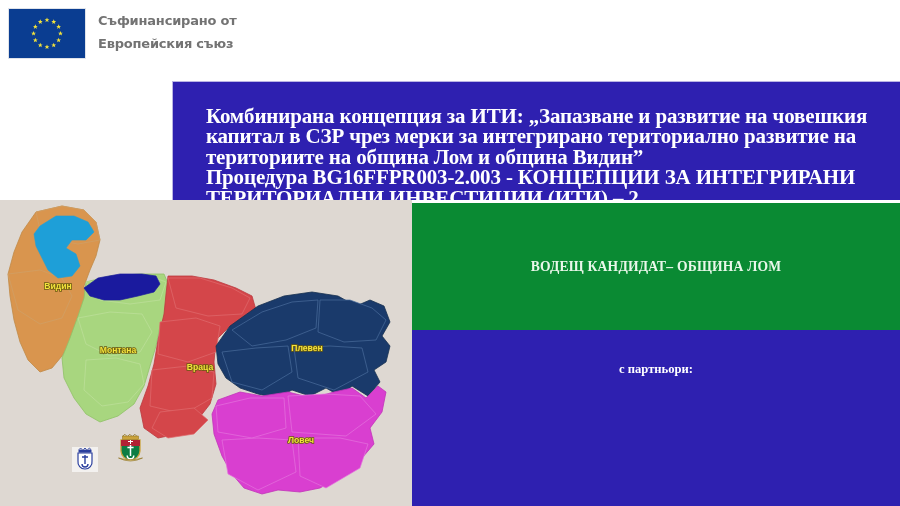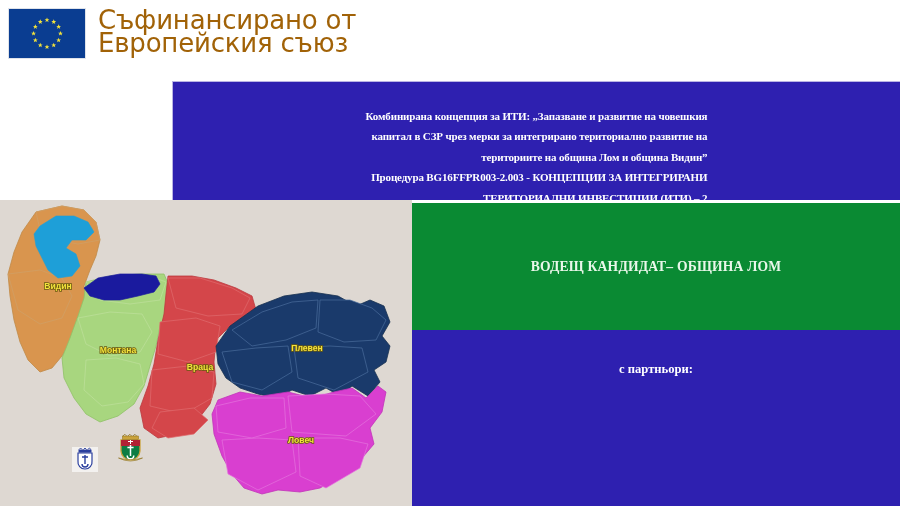--- a/index.html
+++ b/index.html
@@ -30,24 +30,24 @@
     width: 78px; height: 51px;
     background: #0a3d91;
     border: 1px solid #dfe3ea;
     box-sizing: border-box;
   }
   #eu-stars { position: absolute; left: 0; top: 0; width: 100%; height: 100%; }
   #eu-text {
     position: absolute;
     left: 98px; top: 9px;
     width: 300px;
-    color: #a16207;
+    color: #737373;
     font-family: "DejaVu Sans", sans-serif;
-    font-weight: normal;
-    font-size: 26px;
+    font-weight: bold;
+    font-size: 13px;
     line-height: 23px;
     letter-spacing: -0.2px;
     white-space: pre-line;
   }
 
   
   #title-band {
     position: absolute;
     left: 172px; top: 81px;
     width: 728px; height: 119px;
@@ -56,23 +56,23 @@
     border-top: 1px solid #b9b4e4;
     border-left: 1px solid #b9b4e4;
     display: flex;
     align-items: center;
     justify-content: center;
   }
   #title-text {
     color: #ffffff;
     font-family: "Liberation Serif", serif;
     font-weight: bold;
-    font-size: 11px;
+    font-size: 21px;
     line-height: 20.4px;
-    text-align: right;
+    text-align: left;
     white-space: pre-line;
     padding: 0 14px;
     letter-spacing: -0.15px;
     margin-top: 32px;
   }
 
   
   #map-panel {
     position: absolute;
     left: 0; top: 200px;

